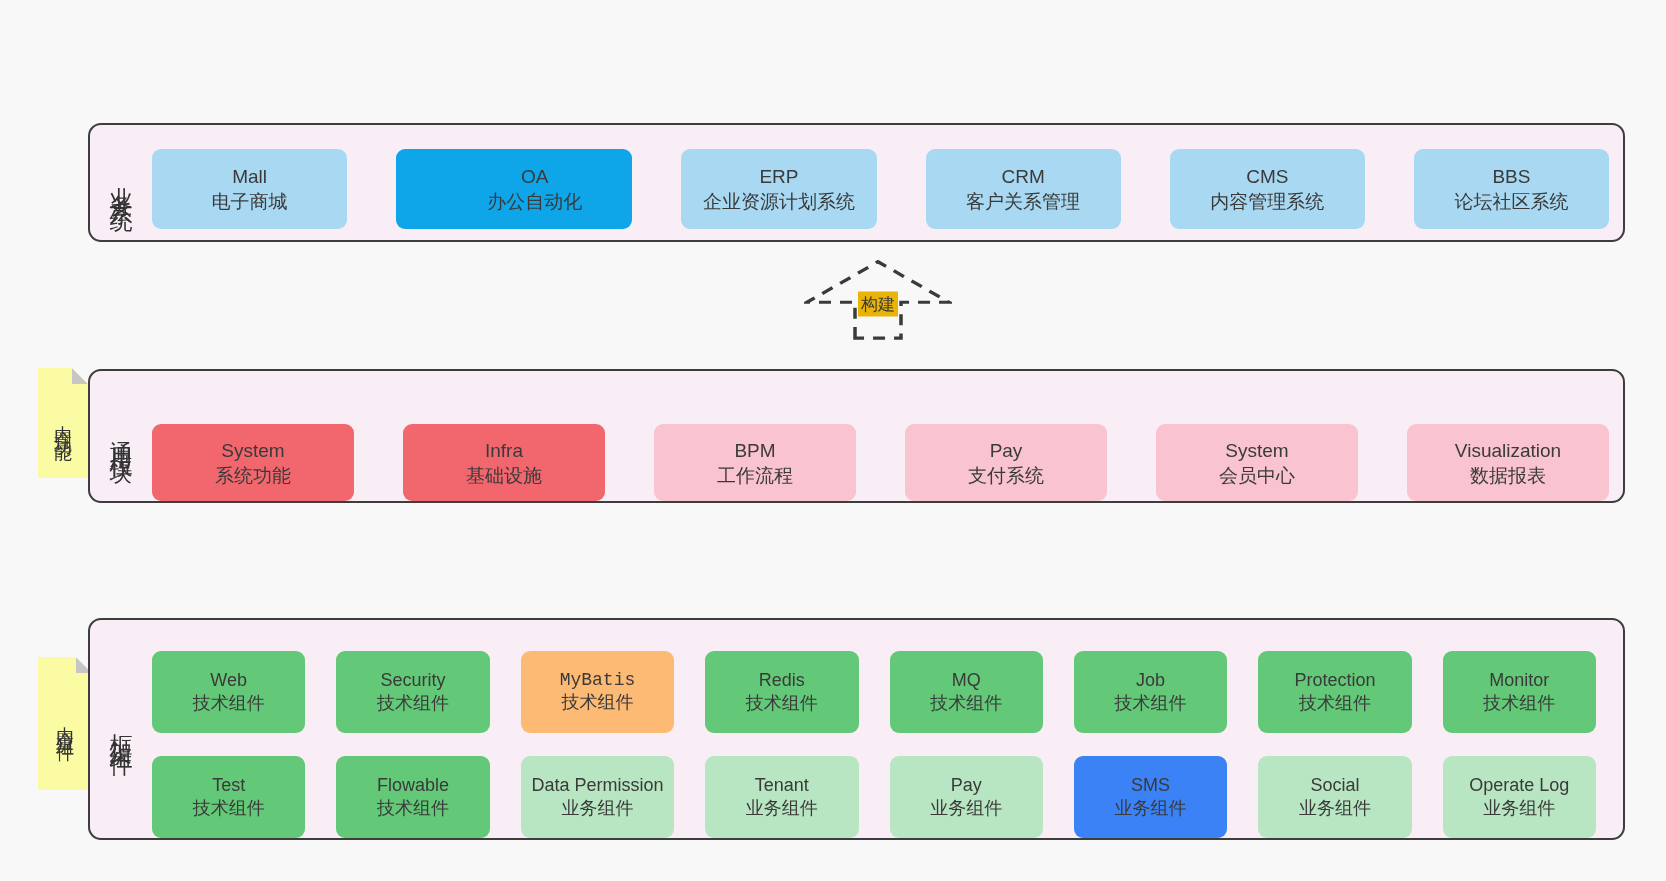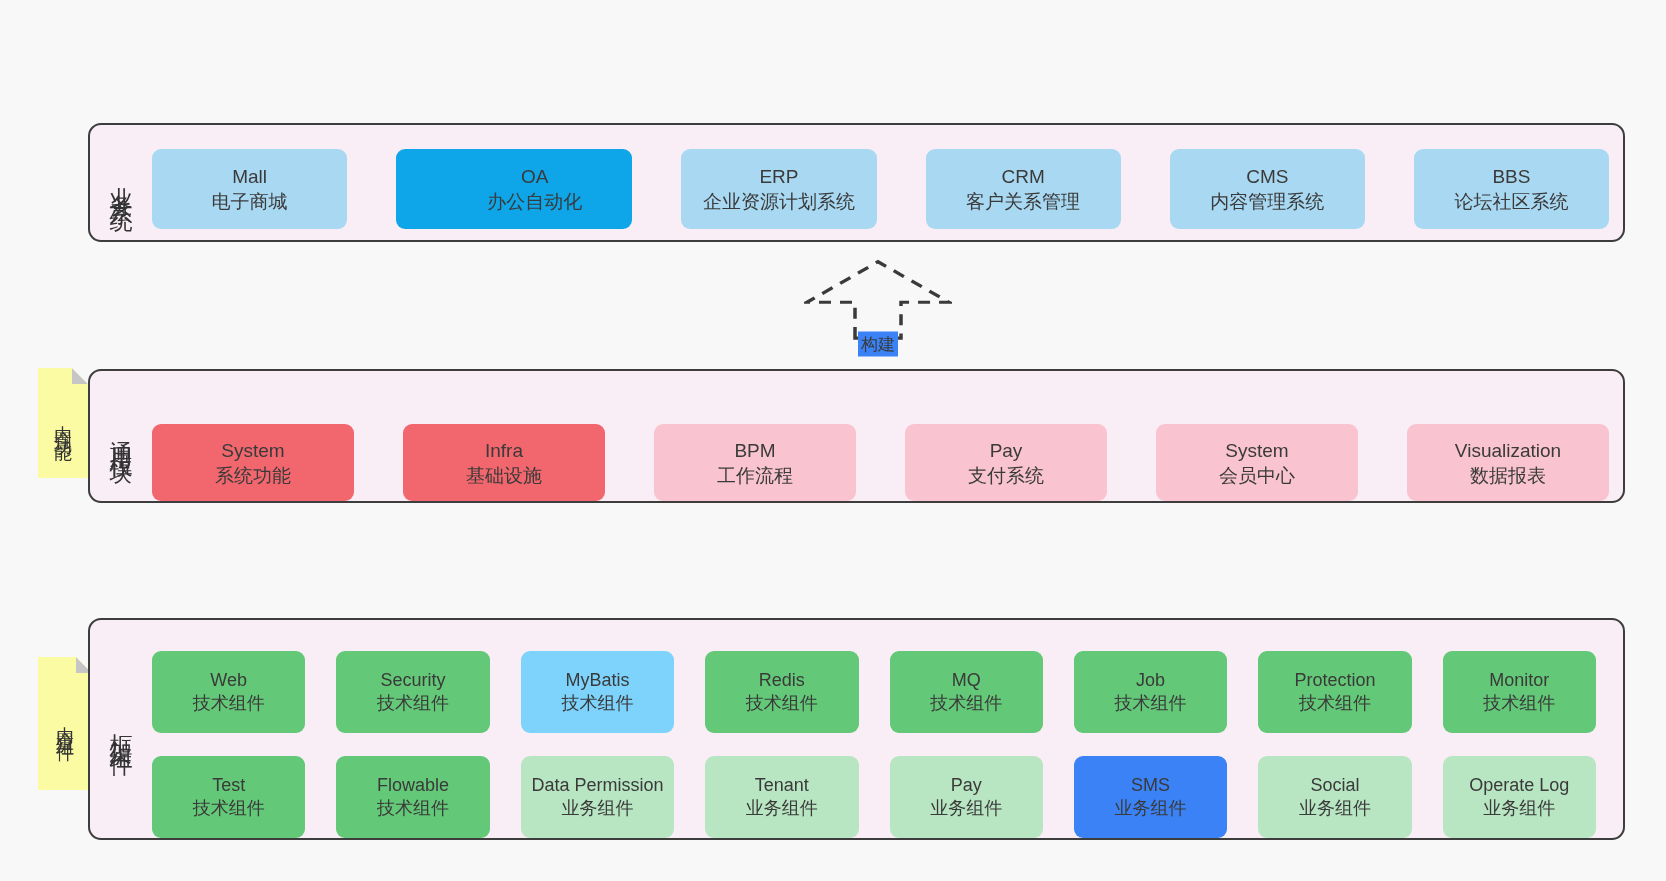--- a/index.html
+++ b/index.html
@@ -83,25 +83,24 @@
     fill: none;
     stroke: #3a3a3a;
     stroke-width: 3.5;
     stroke-dasharray: 12 9;
   }
   .arrow-label {
     position: absolute;
     left: 50%;
     top: 55%;
     transform: translate(-50%, -50%);
-    background: #3b82f6;
+    background: #eab308;
     padding: 1px 3px;
     font-size: 17px;
     white-space: nowrap;
-    margin-top: 40px;
   }
 
   
   .note {
     position: absolute;
     background: var(--note_bg, #fbfba3);
     clip-path: polygon(0 0, calc(100% - 16px) 0, 100% 16px, 100% 100%, 0 100%);
     display: grid;
     place-items: center;
     z-index: 0;
@@ -221,21 +220,21 @@
     <div class="rows">
         <div class="box-row">
           <div class="box" style="background: rgb(99, 200, 119);">
             <div>Web</div>
             <div>技术组件</div>
           </div>
           <div class="box" style="background: rgb(99, 200, 119);">
             <div>Security</div>
             <div>技术组件</div>
           </div>
-          <div class="box" style="background: #7dd3fc;">
+          <div class="box" style="background: #fdba74; font-family: Liberation Mono, monospace;">
             <div>MyBatis</div>
             <div>技术组件</div>
           </div>
           <div class="box" style="background: rgb(99, 200, 119);">
             <div>Redis</div>
             <div>技术组件</div>
           </div>
           <div class="box" style="background: rgb(99, 200, 119);">
             <div>MQ</div>
             <div>技术组件</div>

